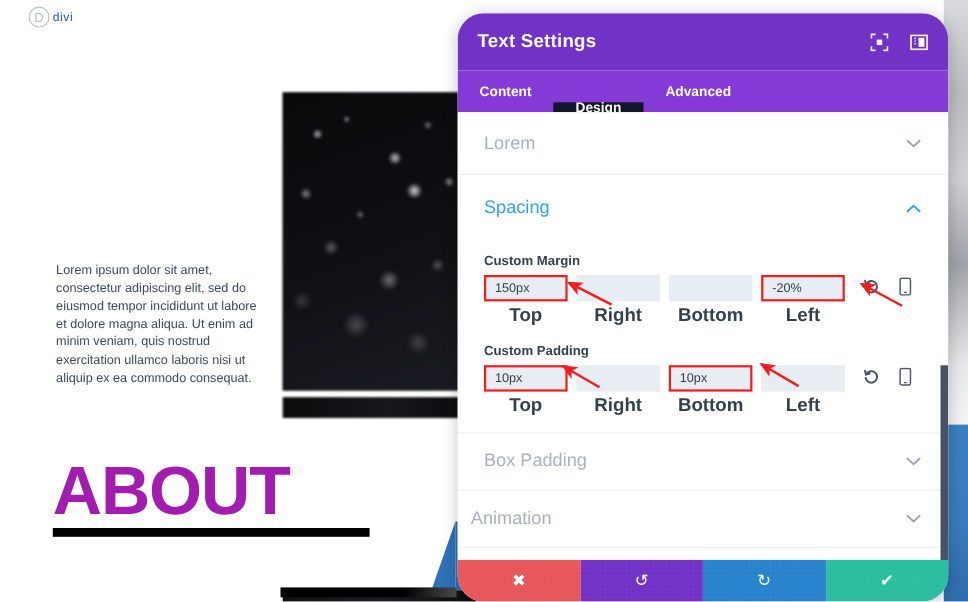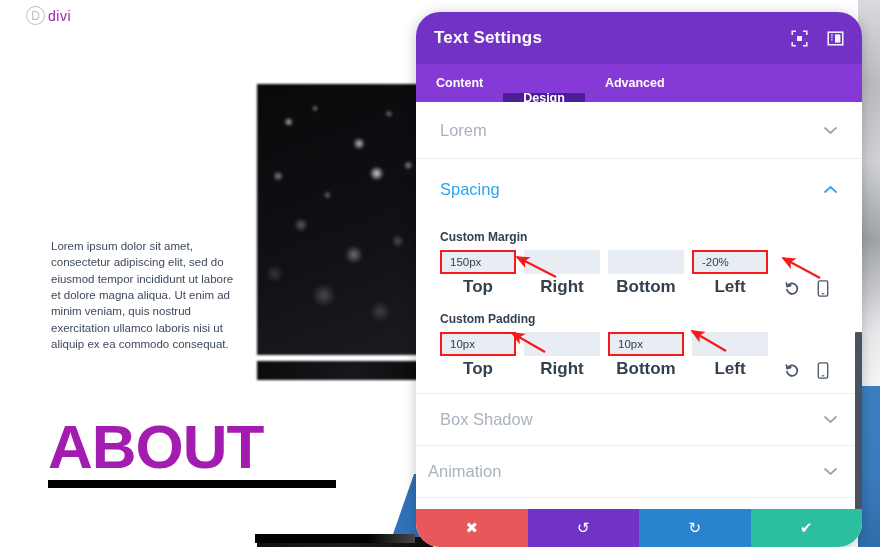--- a/index.html
+++ b/index.html
@@ -17,21 +17,21 @@
   .divi-logo {
     position:absolute; left:26px; top:6px;
     display:flex; align-items:center; gap:3px;
     color:#b9bec7;
   }
   .divi-logo .mark {
     width:19px; height:19px; border:1.4px solid #b9bec7; border-radius:50%;
     display:flex; align-items:center; justify-content:center;
     font-size:12px; line-height:1; font-family:"Liberation Sans", sans-serif;
   }
-  .divi-logo .wordmark { font-size:14px; letter-spacing:.5px; color:#a21caf; }
+  .divi-logo .wordmark { font-size:11px; letter-spacing:.5px; color:#1d4ed8; }
 
   
   .photo {
     position:absolute; left:257px; top:84px; width:176px; height:271px;
     background-color:#080808;
     background-image:
       radial-gradient(circle 7px at 18% 14%, rgba(225,225,230,.75), transparent 70%),
       radial-gradient(circle 5px at 33% 9%,  rgba(200,200,208,.6), transparent 70%),
       radial-gradient(circle 9px at 58% 22%, rgba(235,235,240,.8), transparent 70%),
       radial-gradient(circle 6px at 75% 11%, rgba(190,190,198,.55), transparent 70%),
@@ -111,38 +111,38 @@
   }
   .title-icons { display:flex; align-items:center; gap:19px; }
   .title-icons .ic { width:17px; height:17px; opacity:.95; cursor:pointer; }
 
   .tabs { height:38px; flex:0 0 38px; background:#8539d6; display:flex;text-align:right; }
   .tab {
     padding:0 20px; display:flex; align-items:center;
     font-size:12.5px; font-weight:700; color:#fff; cursor:pointer;
     background:transparent;
   }
-  .tab.active { background:#4c1d95;margin-top:29px; }
+  .tab.active { background:#0f172a;margin-top:29px; }
 
   .modal-body { flex:1 1 auto; overflow:hidden; position:relative; background:#fff; }
 
   .section-head {
     height:57px; display:flex; align-items:center; padding:0 24px;
     border-bottom:1px solid #eceef1; cursor:pointer;
   }
   .section-head .stitle { flex:1; font-size:16.5px; }
   .section-head.collapsed .stitle { color:#a9b2bd; }
   .section-head.open .stitle { color:#2ea3f2; }
   .chev { color:#9aa4b0; font-size:13px; }
   .section-head.open .chev { color:#2ea3f2; }
 
   .spacing-body { padding:4px 24px 14px 24px; border-bottom:1px solid #eceef1; }
   .field-label { font-size:12px; font-weight:700; color:#33414f; margin:7px 0 6px; }
 
-  .row { display:flex; align-items:flex-end; gap:8px; }
+  .row { display:flex; align-items:flex-start; gap:8px; }
   .cell { width:76px; }
   .cell .box {
     height:24px; background:#e7edf3; border:2px solid transparent;
     display:flex; align-items:center; padding:0 8px;
     font-size:11.5px; color:#33414f;
   }
   .cell.hl .box { border-color:#f51b1b; background:#e7edf3; }
   .cell .cap { text-align:center; font-size:17px; color:#33414f; margin-top:3px; font-weight:700; }
   .rowicons { display:flex; align-items:center; gap:18px; margin-left:8px; padding-top:2px; }
   .rowicons .ic { width:15px; height:17px; cursor:pointer; color:#4a5costume; }
@@ -316,21 +316,21 @@
               <svg viewBox="0 0 12 18" width="12" height="17" fill="none" stroke="#4a5666" stroke-width="1.4">
                 <rect x="1" y="1" width="10" height="16" rx="1.6"></rect>
                 <line x1="4.6" y1="14.6" x2="7.4" y2="14.6" stroke-width="1.2"></line>
               </svg>
             </span>
           </div>
         </div>
       </div>
 
       <div class="section-head collapsed" style="height:52px;">
-        <span class="stitle">Box Shadow</span>
+        <span class="stitle">Box Padding</span>
         <span class="chev">
           <svg viewBox="0 0 14 9" width="15" height="9" fill="none" stroke="#9aa4b0" stroke-width="1.7">
             <polyline points="1,1.5 7,7 13,1.5"></polyline>
           </svg>
         </span>
       </div>
 
       <div class="section-head collapsed" style="height:52px;padding-left:12px;">
         <span class="stitle">Animation</span>
         <span class="chev">

